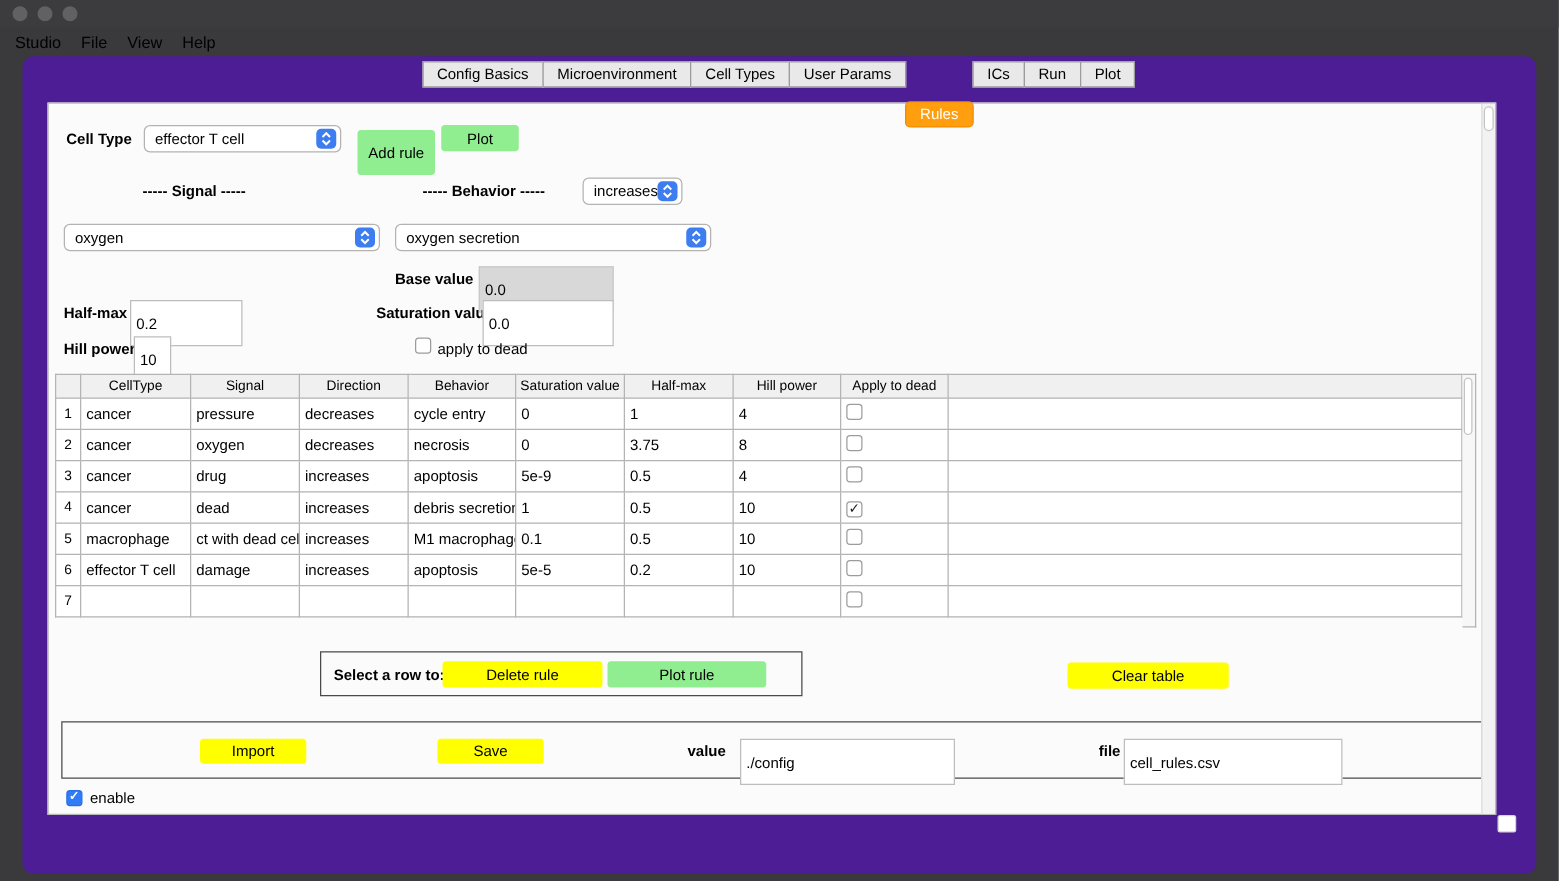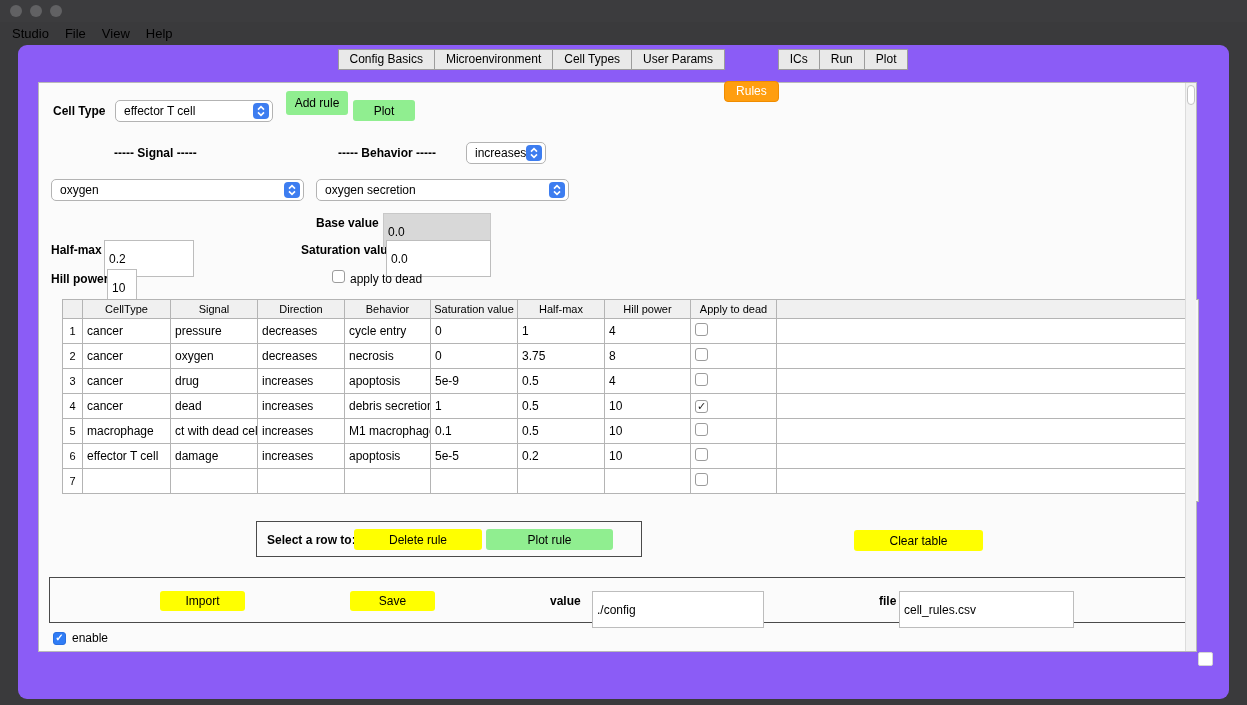--- a/index.html
+++ b/index.html
@@ -21,21 +21,21 @@
             font-size:12px; font-weight:700; color:#a3a3a5; white-space:nowrap; }
 
   
   .menubar { position:absolute; top:22px; left:0; width:100%; height:23px;
              display:flex; align-items:center; padding-left:12px; }
   .menu-item { font-size:13px; color:#000; padding:0 8px; }
   .menu-item:first-child { padding-left:0; }
 
   
   .window { position:absolute; left:18px; top:45px; width:1211px; height:654px;
-            background:#8b5cf6; border-radius:9px; }
+            background:#4c1d95; border-radius:9px; }
 
   
   .tabs { position:absolute; top:4px; left:0; right:0; display:flex; justify-content:center; }
   .tab { height:21px; line-height:19px; padding:0 11px; font-size:12px;
          background:#e9e9e9; border:1px solid #9c9c9c; margin-left:-1px; color:#000; }
   .tab.active { background:#ff9e0f; border-color:#f08c00; color:#fff; border-radius:4px; position:relative; z-index:2;margin-top:32px; }
 
   
   .panel { position:absolute; left:20px; top:37px; width:1159px; height:570px;
            background:#fbfbfb; border:1px solid #b9b9b9; }
@@ -63,21 +63,21 @@
             font-size:12px; font-family:inherit; padding:0 4px; }
   .tinput.disabled { background:#d8d8d8; border-color:#c8c8c8; }
 
   
   .cb { width:13px; height:13px; background:#fff; border:1px solid #9c9c9c;
         border-radius:3px; display:inline-flex; align-items:center;
         justify-content:center; font-size:11px; line-height:1; color:#222; }
   .cb.blue { background:#2f7cf6; border-color:#2a6fe0; color:#fff; font-weight:700; font-size:10px; }
 
   
-  .table-wrap { position:absolute; left:23px; top:216px; width:1137px; height:203px; }
+  .table-wrap { position:absolute; left:5px; top:216px; width:1137px; height:203px; }
   table.rules { border-collapse:collapse; table-layout:fixed; width:1126px; }
   table.rules th, table.rules td { border:1px solid #b4b4b4; overflow:hidden; white-space:nowrap; }
   table.rules th { background:#f0f0f0; height:19px; font-size:11px; font-weight:400;
                    text-align:center; padding:0 2px; }
   table.rules td { height:25px; background:#fff; font-size:12px; padding:0 4px; }
   table.rules td.num { text-align:center; font-size:11px; padding:0; }
   table.rules td.cbcell { padding:0 0 0 4px; }
   .table-scroll { position:absolute; right:0; top:0; width:11px; height:203px;
                   background:#f7f7f7; border:1px solid #b4b4b4; border-left:none; }
   .table-thumb { position:absolute; top:2px; left:1px; width:7px; height:46px;
@@ -133,21 +133,21 @@
     <span class="lbl" style="left:14px; top:21px;">Cell Type</span>
     <div class="combo" style="left:76px; top:17px; width:158px;">
       <span>effector T cell</span>
       <span class="arrows">
         <svg width="12" height="12" viewBox="0 0 12 12">
             <path d="M3 4.6 L6 1.6 L9 4.6" stroke="#fff" stroke-width="1.6" fill="none"></path>
             <path d="M3 7.4 L6 10.4 L9 7.4" stroke="#fff" stroke-width="1.6" fill="none"></path>
           </svg>
       </span>
     </div>
-    <button class="btn green" style="left:247px; top:8px; width:62px; height:24px;">Add rule</button>
+    <button class="btn green" style="left:247px; top:21px; width:62px; height:36px;">Add rule</button>
     <button class="btn green" style="left:314px; top:17px; width:62px; height:21px;">Plot</button>
 
     <span class="lbl" style="left:75px; top:63px;">----- Signal -----</span>
     <span class="lbl" style="left:299px; top:63px;">----- Behavior -----</span>
     <div class="combo" style="left:427px; top:59px; width:80px;">
       <span>increases</span>
       <span class="arrows">
         <svg width="12" height="12" viewBox="0 0 12 12">
             <path d="M3 4.6 L6 1.6 L9 4.6" stroke="#fff" stroke-width="1.6" fill="none"></path>
             <path d="M3 7.4 L6 10.4 L9 7.4" stroke="#fff" stroke-width="1.6" fill="none"></path>

